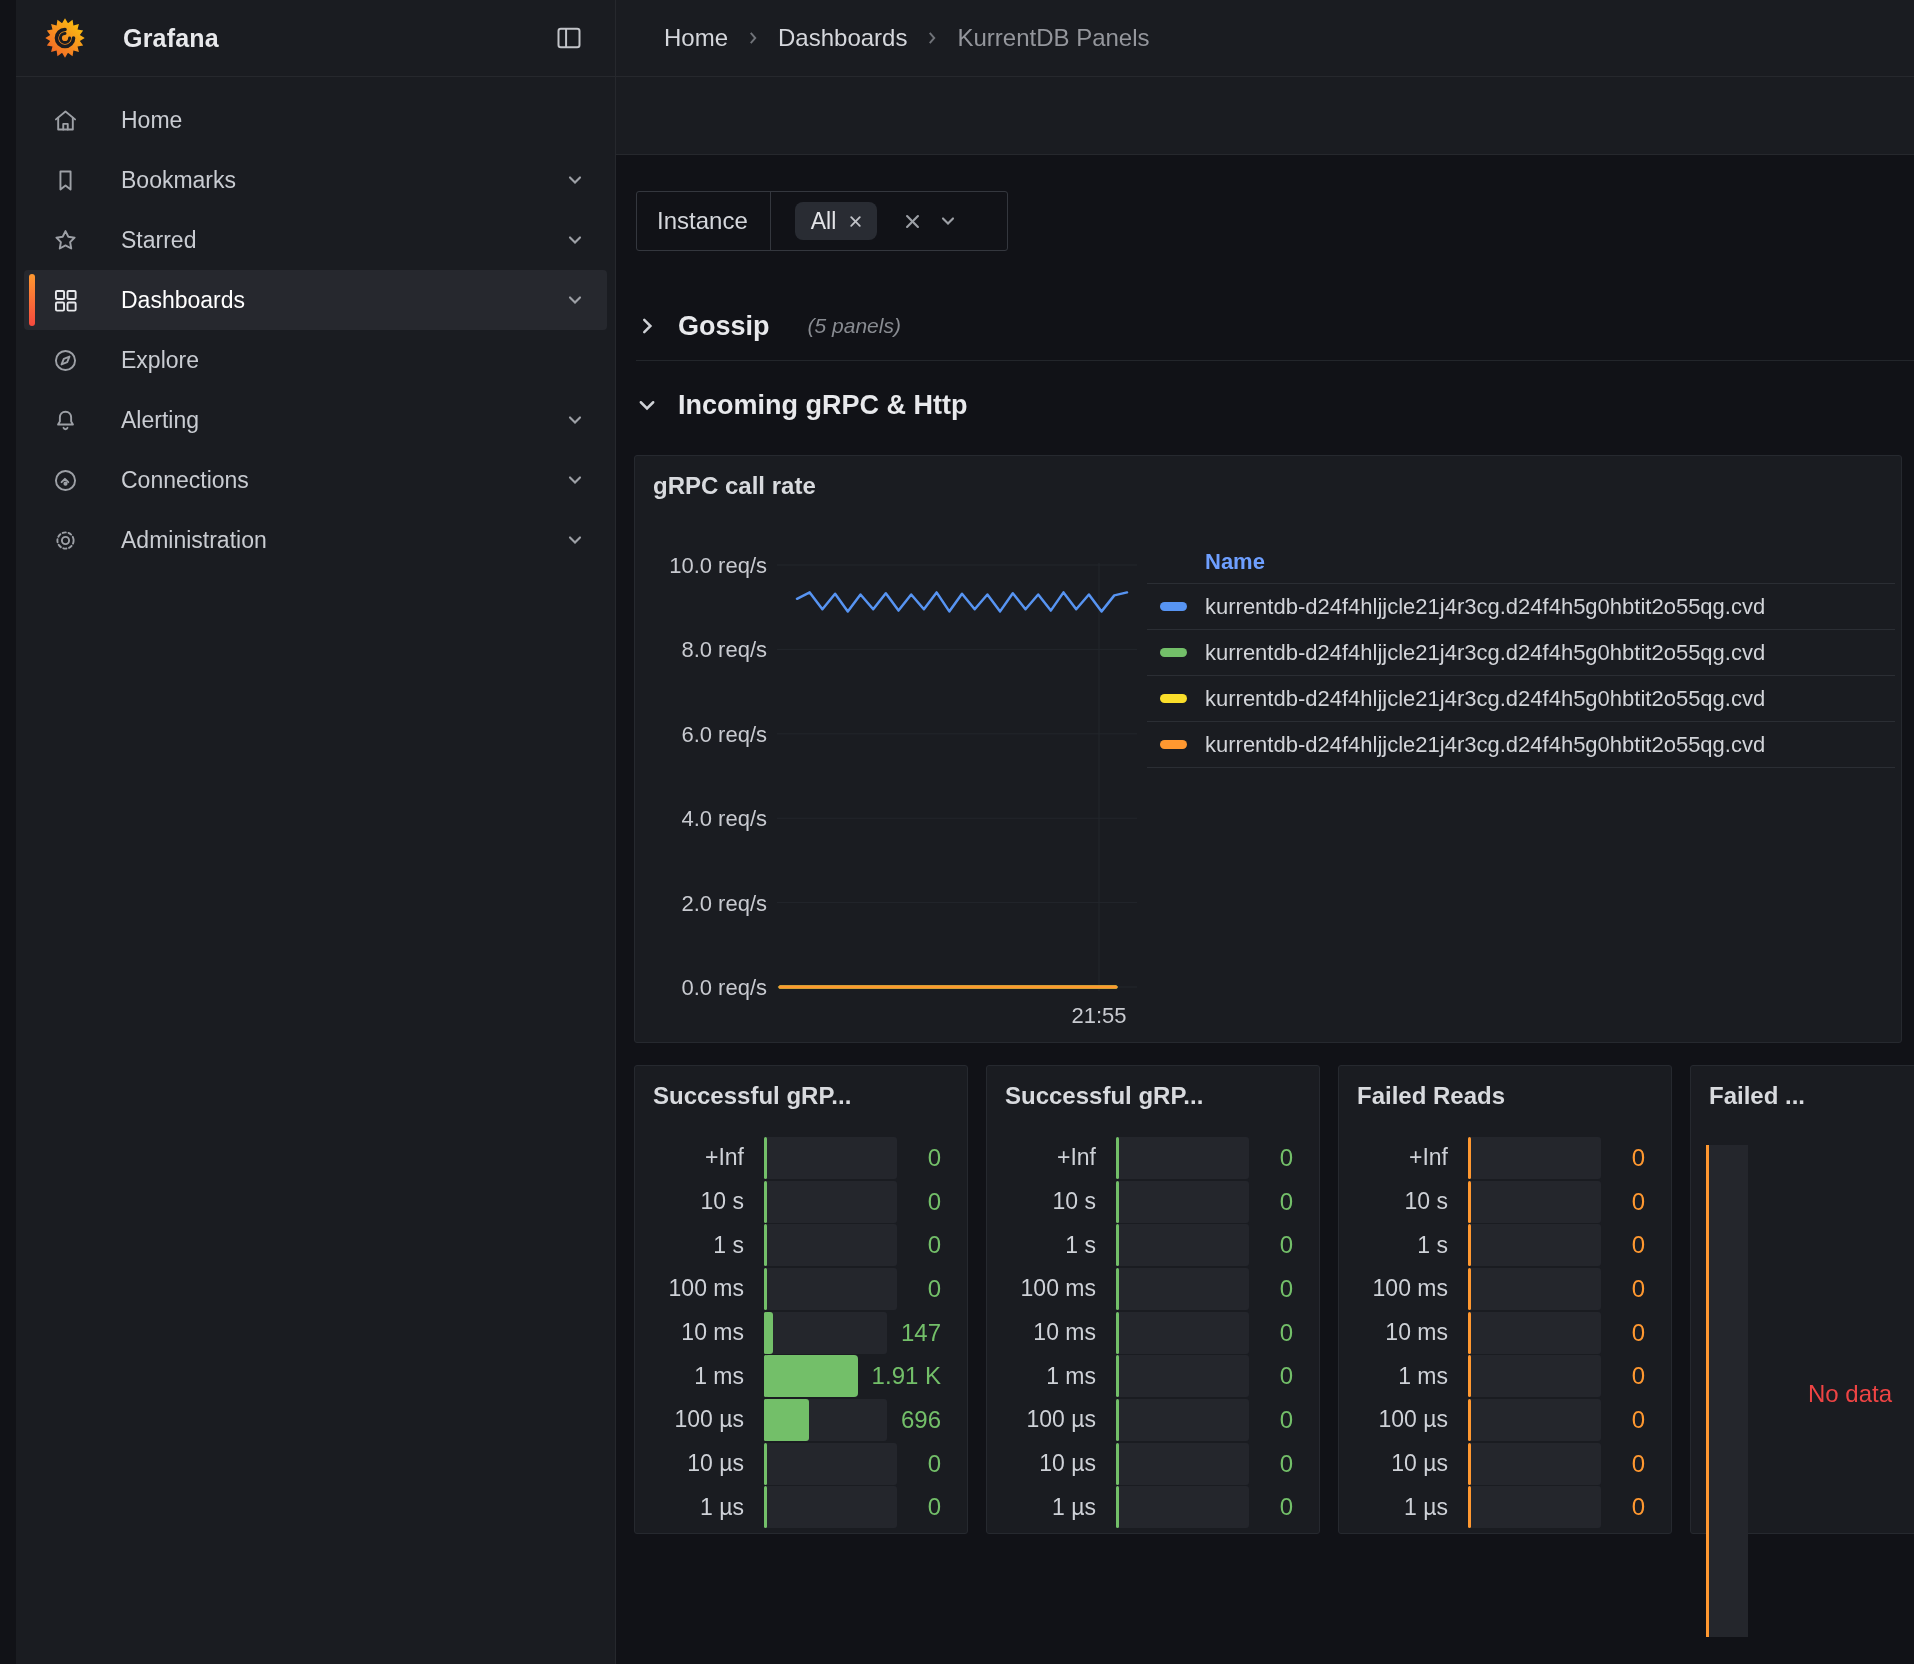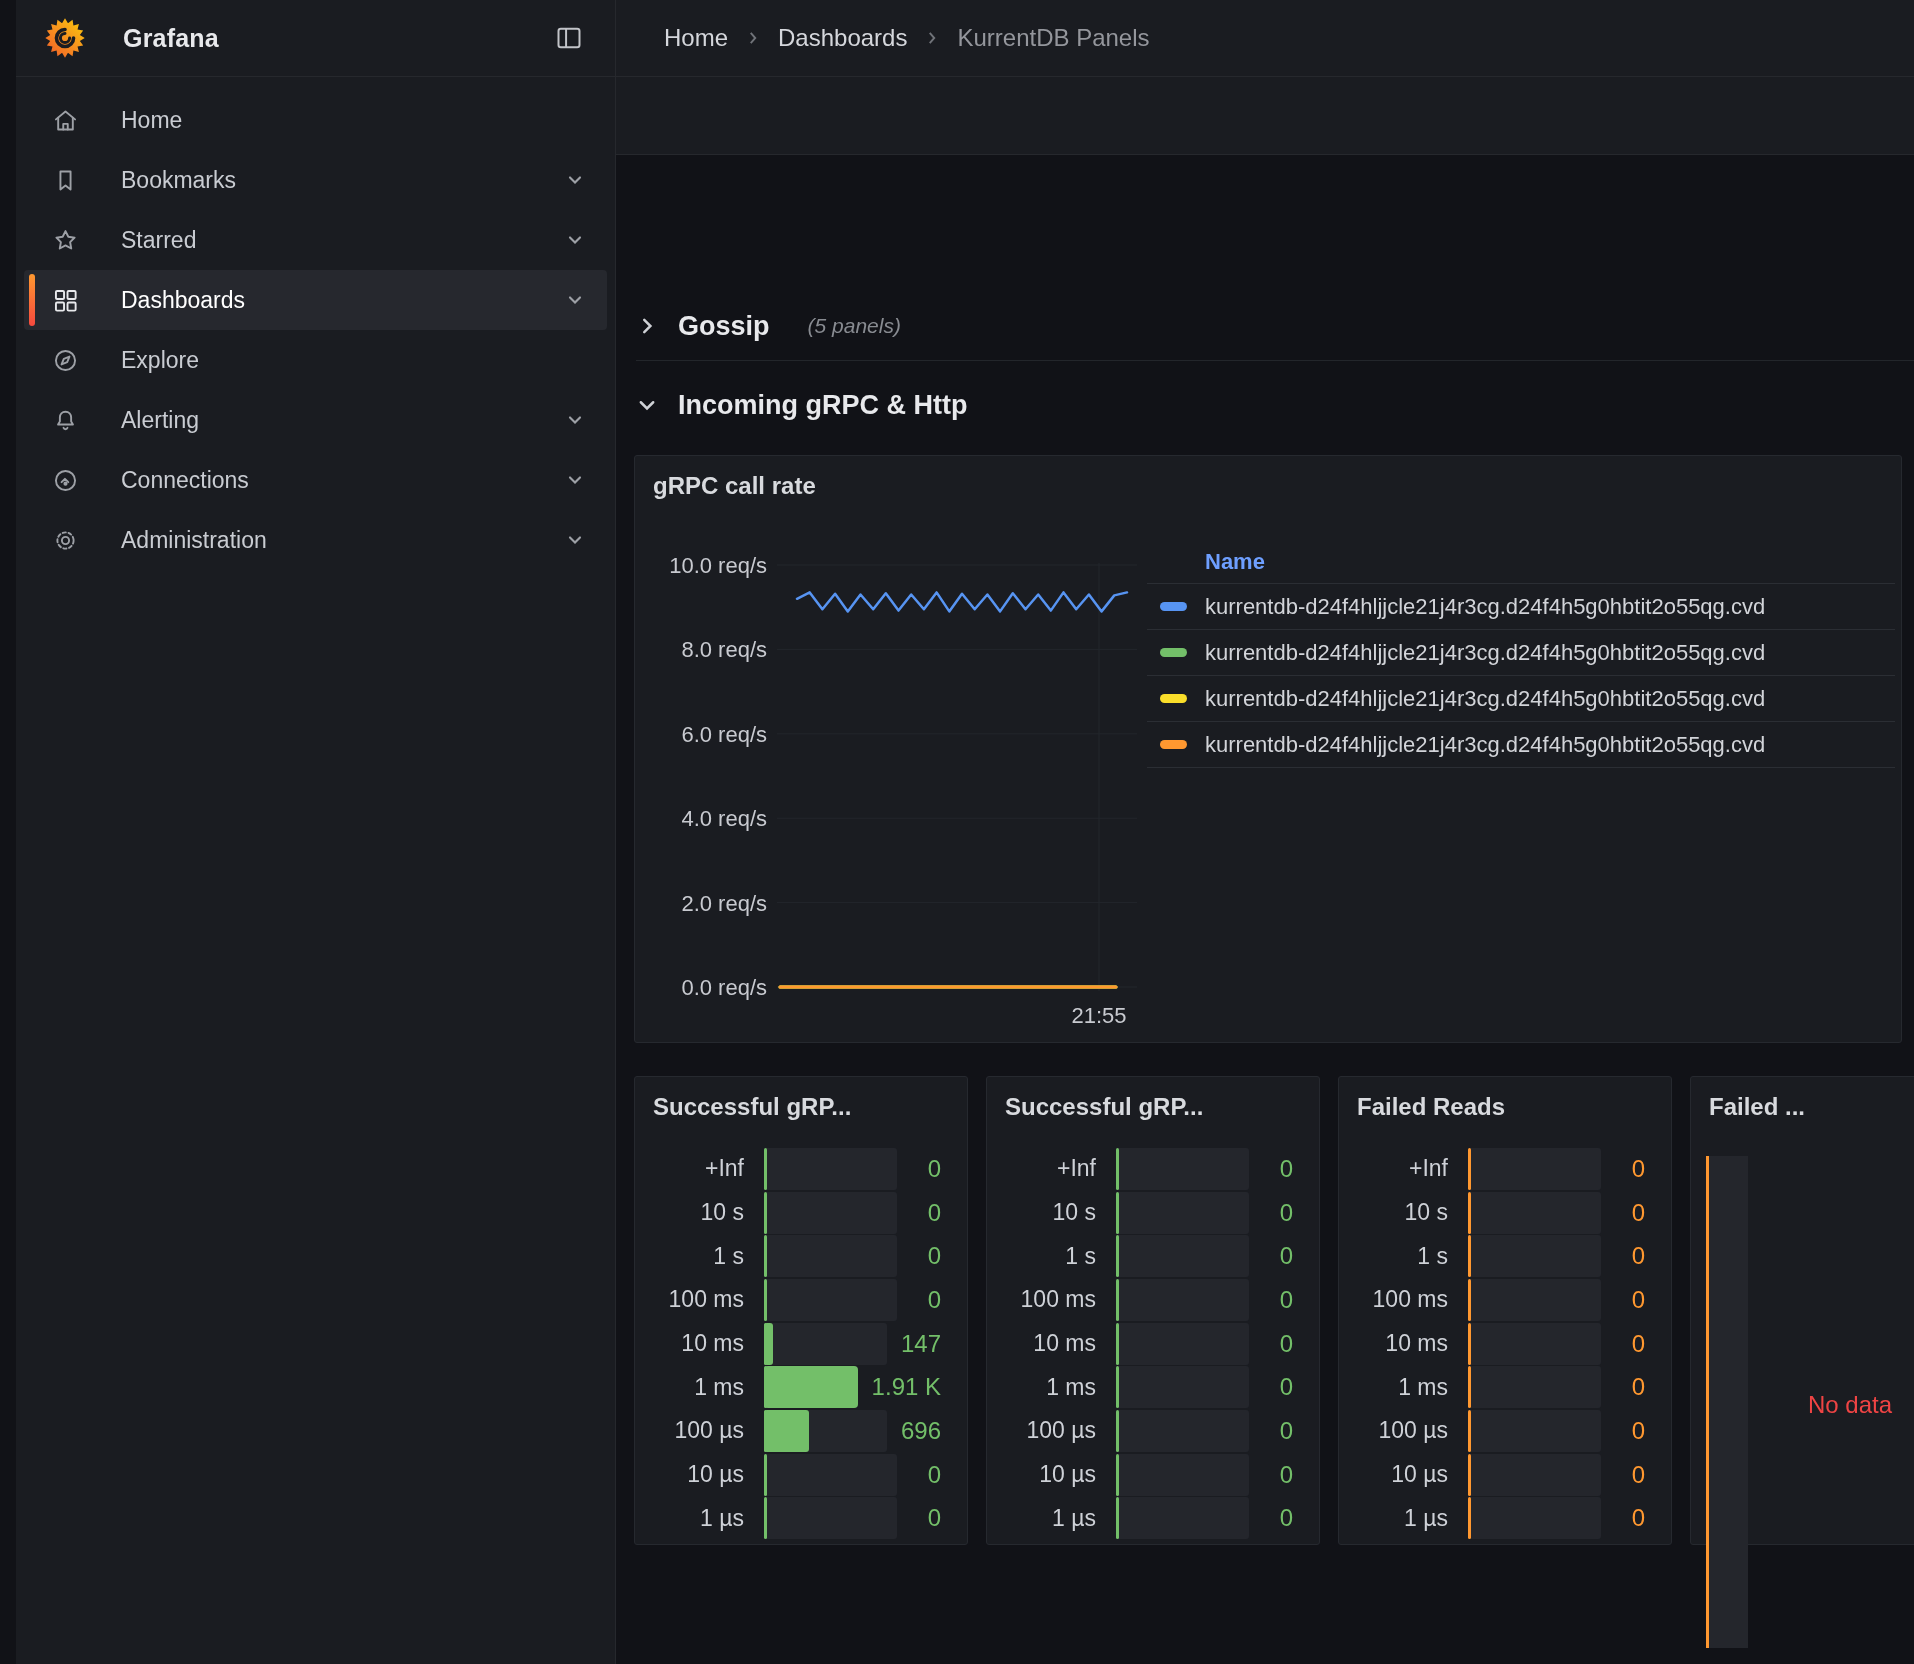--- a/index.html
+++ b/index.html
@@ -66,21 +66,21 @@
 
   .legend { position:absolute; left:512px; top:84px; right:6px; }
   .legend-head { height:44px; display:flex; align-items:center; padding-left:58px;
                  font-size:22px; font-weight:700; color:#6e9fff; border-bottom:1px solid #2b2e34;text-align:right; }
   .legend-row { height:46px; display:flex; align-items:center; border-bottom:1px solid #2b2e34;
                 overflow:hidden; cursor:pointer; }
   .legend-pill { flex:0 0 auto; width:27px; height:9px; border-radius:5px; margin:0 18px 0 13px; }
   .legend-name { font-size:22px; color:#d2d4d9; white-space:nowrap; }
 
   
-  .hpanel { top:910px; width:334px; height:469px;margin-top:11px; }
+  .hpanel { top:910px; width:334px; height:469px; }
   .bucket-list { position:absolute; left:16px; right:26px; top:70px; bottom:4px;
                  display:flex; flex-direction:column; }
   .brow { flex:1; display:flex; align-items:center; }
   .blabel { width:93px; text-align:right; font-size:23px; color:#ced1d7; flex:0 0 auto; }
   .btrack { flex:1; height:42px; margin-left:20px; background:#24262c; border-radius:3px;
             position:relative; }
   .bfill { position:absolute; left:0; top:0; bottom:0; border-radius:3px; }
   .bline { position:absolute; left:0; top:0; bottom:0; width:3px; border-radius:2px; }
   .bval { font-size:24px; margin-left:14px; min-width:30px; text-align:right; flex:0 0 auto; }
 
@@ -240,20 +240,45 @@
           </svg>
       </span>
       <span class="crumb current">KurrentDB Panels</span>
     </div>
   </div>
 
   <div class="toolbar"></div>
 
   <div class="canvas">
 
+    <div class="filter-box">
+      <div class="filter-label">Instance</div>
+      <div class="filter-value">
+        <span class="filter-tag">
+          <span>All</span>
+          <span class="tag-x">
+            <svg width="15" height="15" viewBox="0 0 14 14" stroke="currentColor" stroke-width="1.7" stroke-linecap="round">
+                <line x1="3" y1="3" x2="11" y2="11"></line>
+                <line x1="11" y1="3" x2="3" y2="11"></line>
+              </svg>
+          </span>
+        </span>
+        <span class="filter-clear">
+          <svg width="19" height="19" viewBox="0 0 14 14" stroke="currentColor" stroke-width="1.6" stroke-linecap="round">
+              <line x1="3" y1="3" x2="11" y2="11"></line>
+              <line x1="11" y1="3" x2="3" y2="11"></line>
+            </svg>
+        </span>
+        <span class="filter-chev">
+          <svg width="20" height="20" viewBox="0 0 16 16" fill="none" stroke="currentColor" stroke-width="1.7" stroke-linecap="round">
+              <path d="M4 6l4 4 4-4"></path>
+            </svg>
+        </span>
+      </div>
+    </div>
 
     <div class="row-head" style="top:143px">
       <span class="row-chev">
         <svg width="22" height="22" viewBox="0 0 16 16" fill="none" stroke="currentColor" stroke-width="1.8" stroke-linecap="round">
             <path d="M6 3.5l4.5 4.5L6 12.5"></path>
           </svg>
       </span>
       <span class="row-title">Gossip</span>
       <span class="row-count">(5 panels)</span>
     </div>

